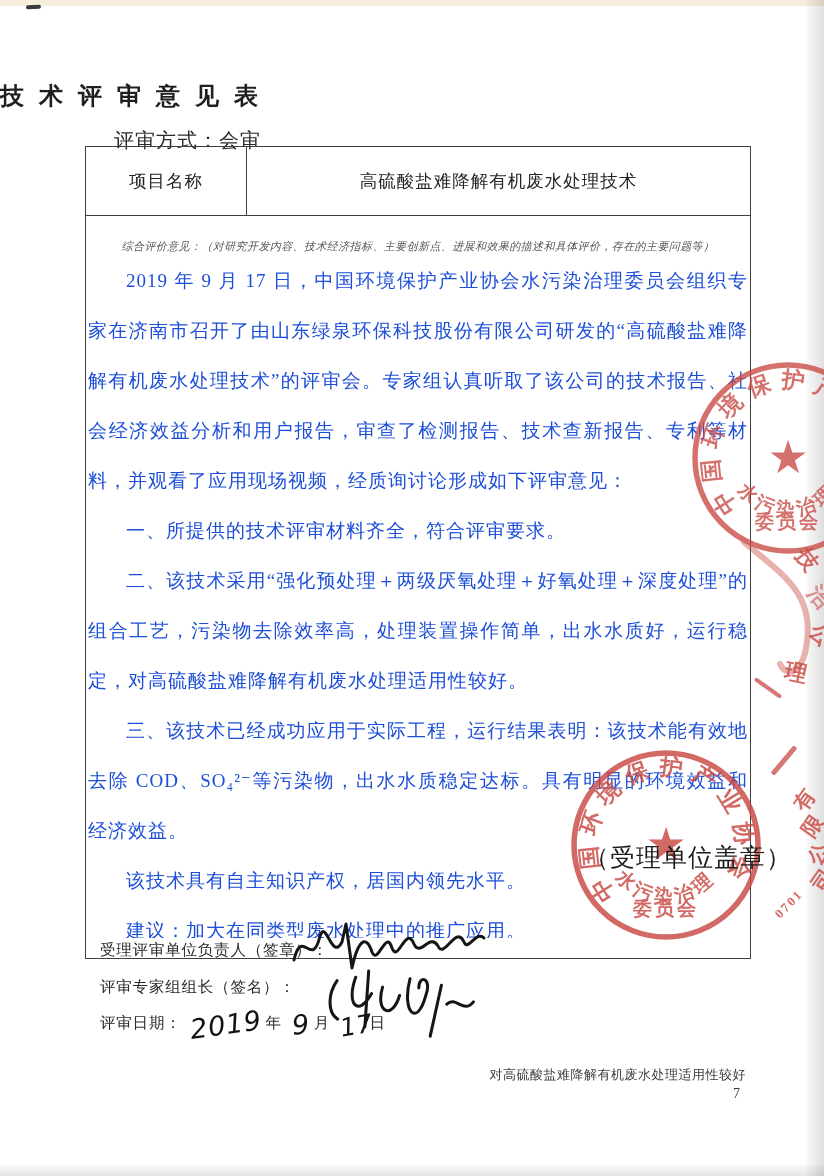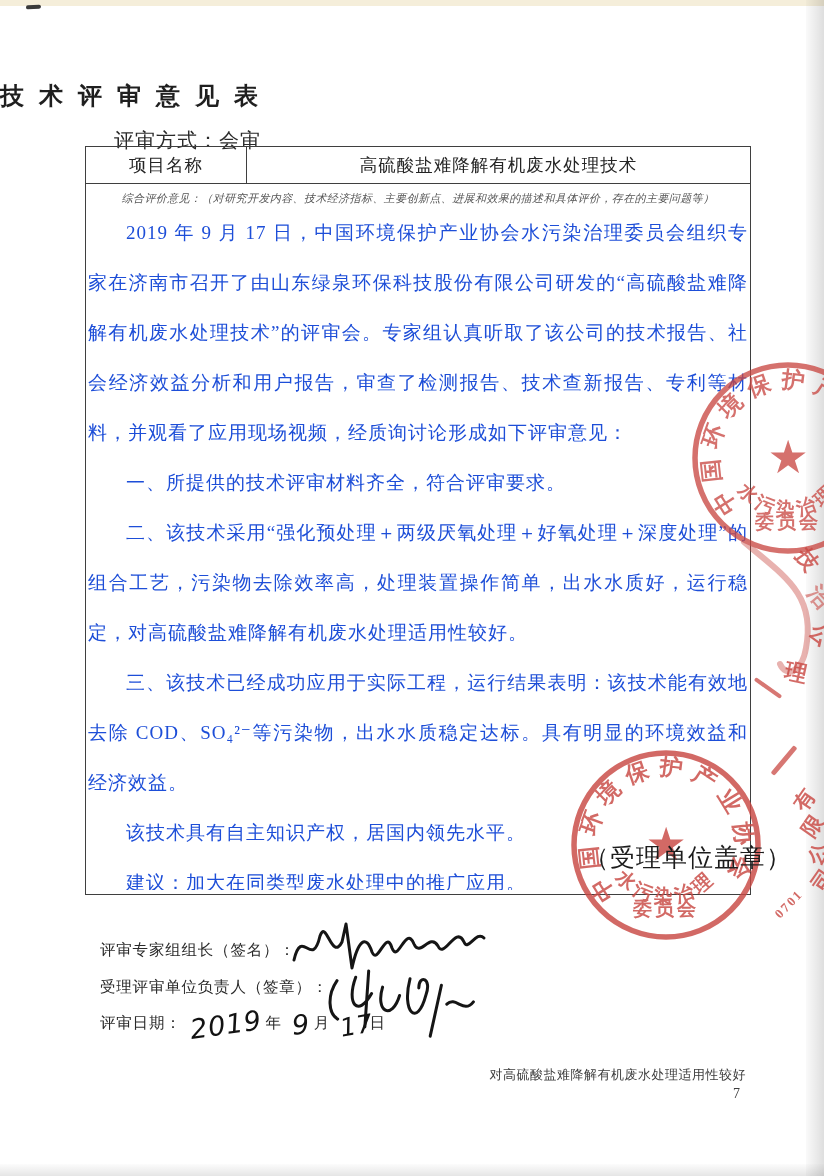--- a/index.html
+++ b/index.html
@@ -25,21 +25,21 @@
   #review-method{position:absolute;left:114px;top:127px;font-size:20px;color:#2a2a2a;letter-spacing:1px;}
 
   table#info-table{
     position:absolute;left:85px;top:146px;width:665px;
     border-collapse:collapse;table-layout:fixed;
   }
   #info-table td{
     border:1.6px solid #3f3f3f;
     text-align:center;vertical-align:middle;
     font-size:17.5px;color:#242424;letter-spacing:1px;
-    padding:0 2px;
+    padding:16px 2px;
   }
   tr.r1 td{height:36px;}
   tr.r2 td{height:38px;}
   td.opinion-cell{
     height:710px;vertical-align:top;text-align:left;
     padding:5px 13px 0 13px;letter-spacing:0;
   }
   .opinion-inner{height:702px;overflow:hidden;}
   #opinion-heading{
     font-size:11px;color:#565656;letter-spacing:0.4px;
@@ -165,22 +165,22 @@
 <div class="frag-bar" style="left:766px;top:758px;width:36px;height:5px;transform:rotate(-50deg);"></div>
 <span class="fragment" style="left:794px;top:786px;font-size:21px;transform:rotate(-55deg);">有</span>
 <span class="fragment" style="left:802px;top:812px;font-size:21px;transform:rotate(-55deg);">限</span>
 <span class="fragment" style="left:808px;top:840px;font-size:21px;transform:rotate(-55deg);">公</span>
 <span class="fragment" style="left:812px;top:866px;font-size:21px;transform:rotate(-55deg);">司</span>
 <span class="fragment" style="left:772px;top:896px;font-size:13px;letter-spacing:2px;transform:rotate(-46deg);">0701</span>
 
 <div id="seal-note">（受理单位盖章）</div>
 
 <div id="signature-block">
+  <div class="sig-line">受理评审单位负责人（签章）：</div>
   <div class="sig-line">评审专家组组长（签名）：</div>
-  <div class="sig-line">受理评审单位负责人（签章）：</div>
   <div class="sig-line">
     <span>评审日期：</span><span class="hand" id="hand-year">2019</span><span>年</span><span class="hand" id="hand-month">9</span><span>月</span><span class="hand" id="hand-day">17</span><span>日</span>
   </div>
 </div>
 
 <svg id="signatures-ink" width="210" height="130" viewBox="0 0 210 130">
   <g fill="none" stroke="#151515" stroke-width="3" stroke-linecap="round" stroke-linejoin="round">
     <path d="M6,44 C14,10 24,54 32,20 C38,2 44,46 54,26 L58,8 L64,52 C70,24 78,18 84,36 C90,50 98,12 104,32 C110,48 118,8 126,28 C132,42 142,16 150,30 C156,44 168,8 176,26 C180,36 188,14 196,22"></path>
     <path transform="rotate(8 100 90)" d="M46,72 C38,88 42,106 52,110 M64,66 C58,94 72,106 82,80 M76,58 L80,114 M92,72 C88,98 106,104 110,78 M118,60 C114,94 132,108 136,74 C140,56 126,54 128,68 M150,62 L146,114 M158,80 C166,70 176,88 184,74"></path>
   </g>

